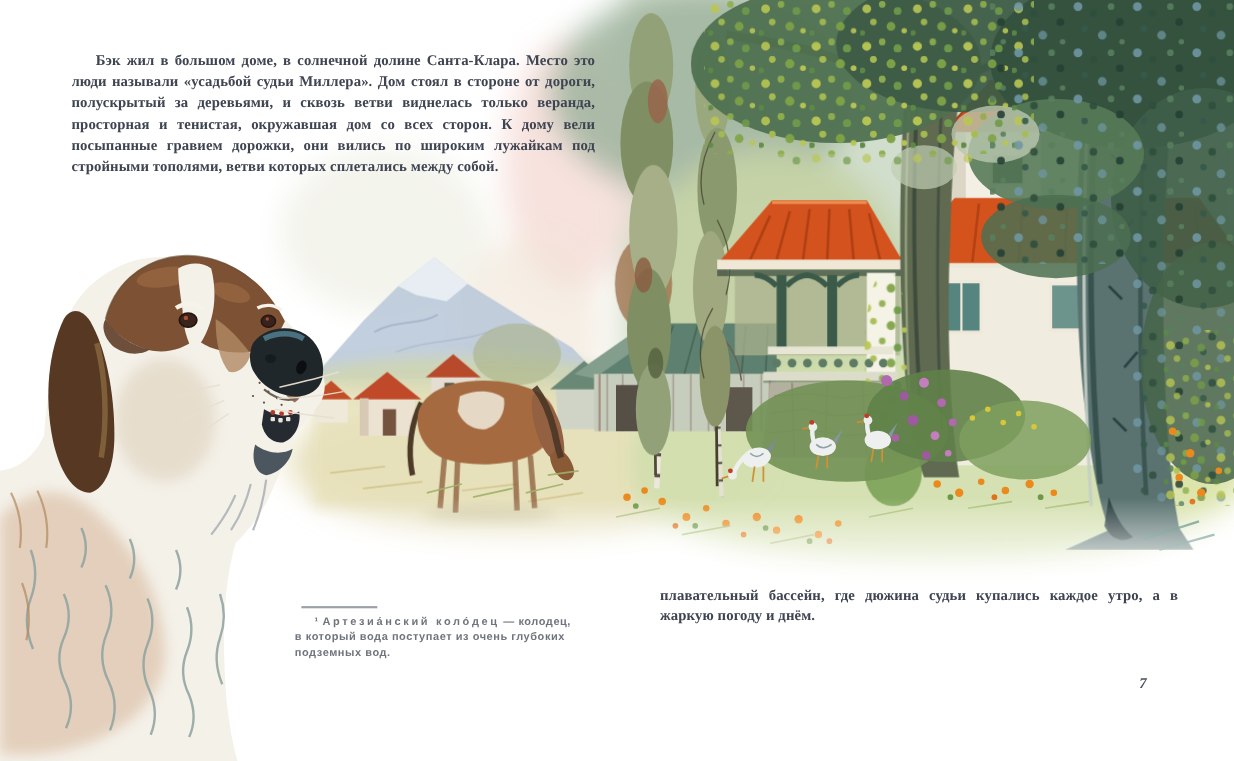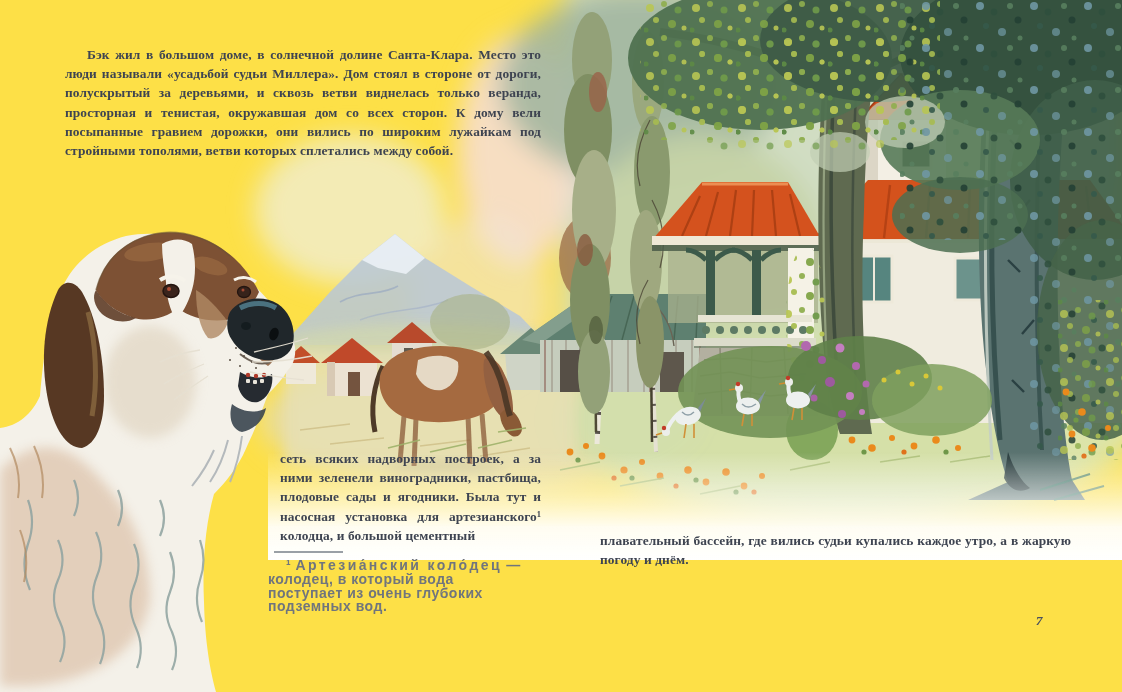--- a/index.html
+++ b/index.html
@@ -1,35 +1,35 @@
 <!DOCTYPE html>
 <html><head>
 <meta charset="utf-8">
 <style>
   html,body { margin:0; padding:0; background:#d9d9d9; }
   .spread {
     position:relative; width:1122px; height:692px; margin:0 auto;
-    background:#fde047; overflow:hidden;
+    background:#ffffff; overflow:hidden;
     font-family:"Liberation Serif", serif;
   }
   .art { position:absolute; left:0; top:0; width:1122px; height:692px; }
   .txt {
     position:absolute; text-align:justify; color:#3e4451;
     font-weight:bold; font-size:13.4px; line-height:19.2px; letter-spacing:0.1px;
   }
   .txt p { margin:0; }
   .ind { text-indent:22px; }
   #blk1 { left:65px;  top:45px;  width:476px; }
   #blk2 { left:280px; top:449px; width:261px; }
   #blk3 { left:600px; top:531px; width:471px; }
   .fn-rule { position:absolute; left:274px; top:551px; width:69px; height:2px; background:#9aa0a6; }
   .footnote {
     position:absolute; left:268px; top:559px; width:256px;
     font-family:"Liberation Sans", sans-serif; font-weight:bold;
-    font-size:14px; line-height:13.8px; color:#70757d; letter-spacing:0.5px;
+    font-size:10px; line-height:13.8px; color:#70757d; letter-spacing:0.5px;
     text-align:left;
   }
   .footnote p { margin:0; text-indent:18px; }
   .fn-term { letter-spacing:2.4px; }
   .pageno {
     position:absolute; left:1026px; top:613px; width:26px; text-align:center;
     font-style:italic; font-weight:bold; font-size:13.5px; color:#49505e;
   }
 </style>
 </head>
@@ -507,28 +507,25 @@
         <path d="M 208,376 C 196,384 184,392 174,400"></path>
       </g>
       <path d="M 96,290 C 104,258 128,240 154,234 C 184,228 212,240 230,256" stroke="#6b5136" stroke-width="1.6" fill="none" opacity="0.6"></path>
     </g>
   </svg>
 
   <div class="txt" id="blk1">
     <p class="ind">Бэк жил в большом доме, в солнечной долине Санта-Клара. Место это люди называли «усадьбой судьи Миллера». Дом стоял в стороне от дороги, полускрытый за деревьями, и сквозь ветви виднелась только веранда, просторная и тенистая, окружавшая дом со всех сторон. К дому вели посыпанные гравием дорожки, они вились по широким лужайкам под стройными тополями, ветви которых сплетались между собой.</p>
   </div>
 
-  <div class="txt" id="blk2">
-    <p>сеть всяких надворных построек, а за ними зеленели виноградники, пастбища, плодовые сады и ягодники. Была тут и насосная установка для артезианского¹ колодца, и большой цементный</p>
-  </div>
 
   <div class="fn-rule"></div>
   <div class="footnote">
     <p><span>¹ </span><span class="fn-term">Артезиа́нский коло́дец</span><span> — колодец, в который вода поступает из очень глубоких подземных вод.</span></p>
   </div>
 
   <div class="txt" id="blk3">
-    <p>плавательный бассейн, где вились судьи купались каждое утро, а в жаркую погоду и днём.</p>
+    <p>плавательный бассейн, где дюжина судьи купались каждое утро, а в жаркую погоду и днём.</p>
   </div>
 
   <div class="pageno">7</div>
 
 </div>
 
 </body></html>

